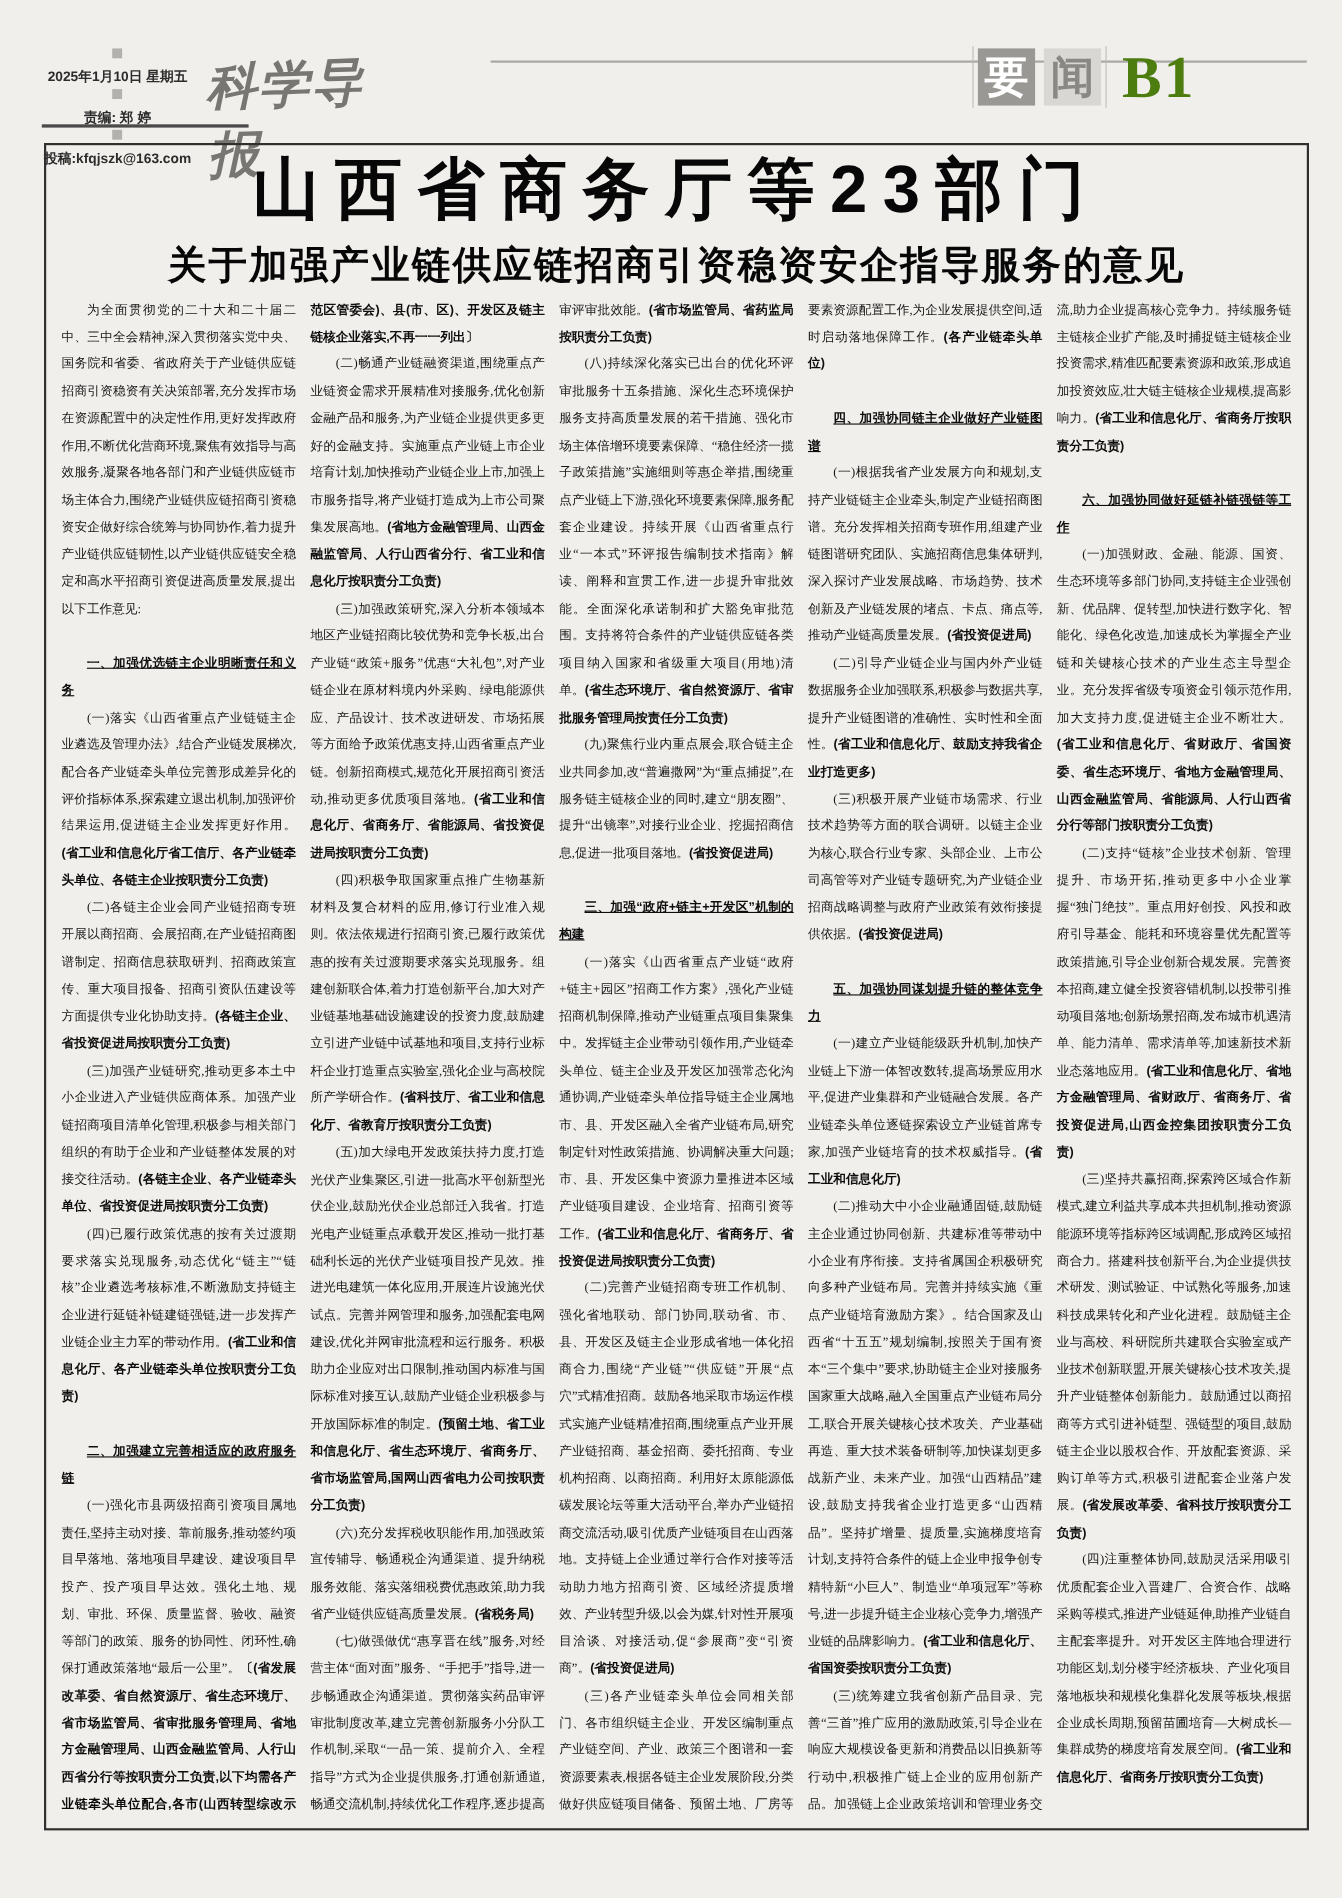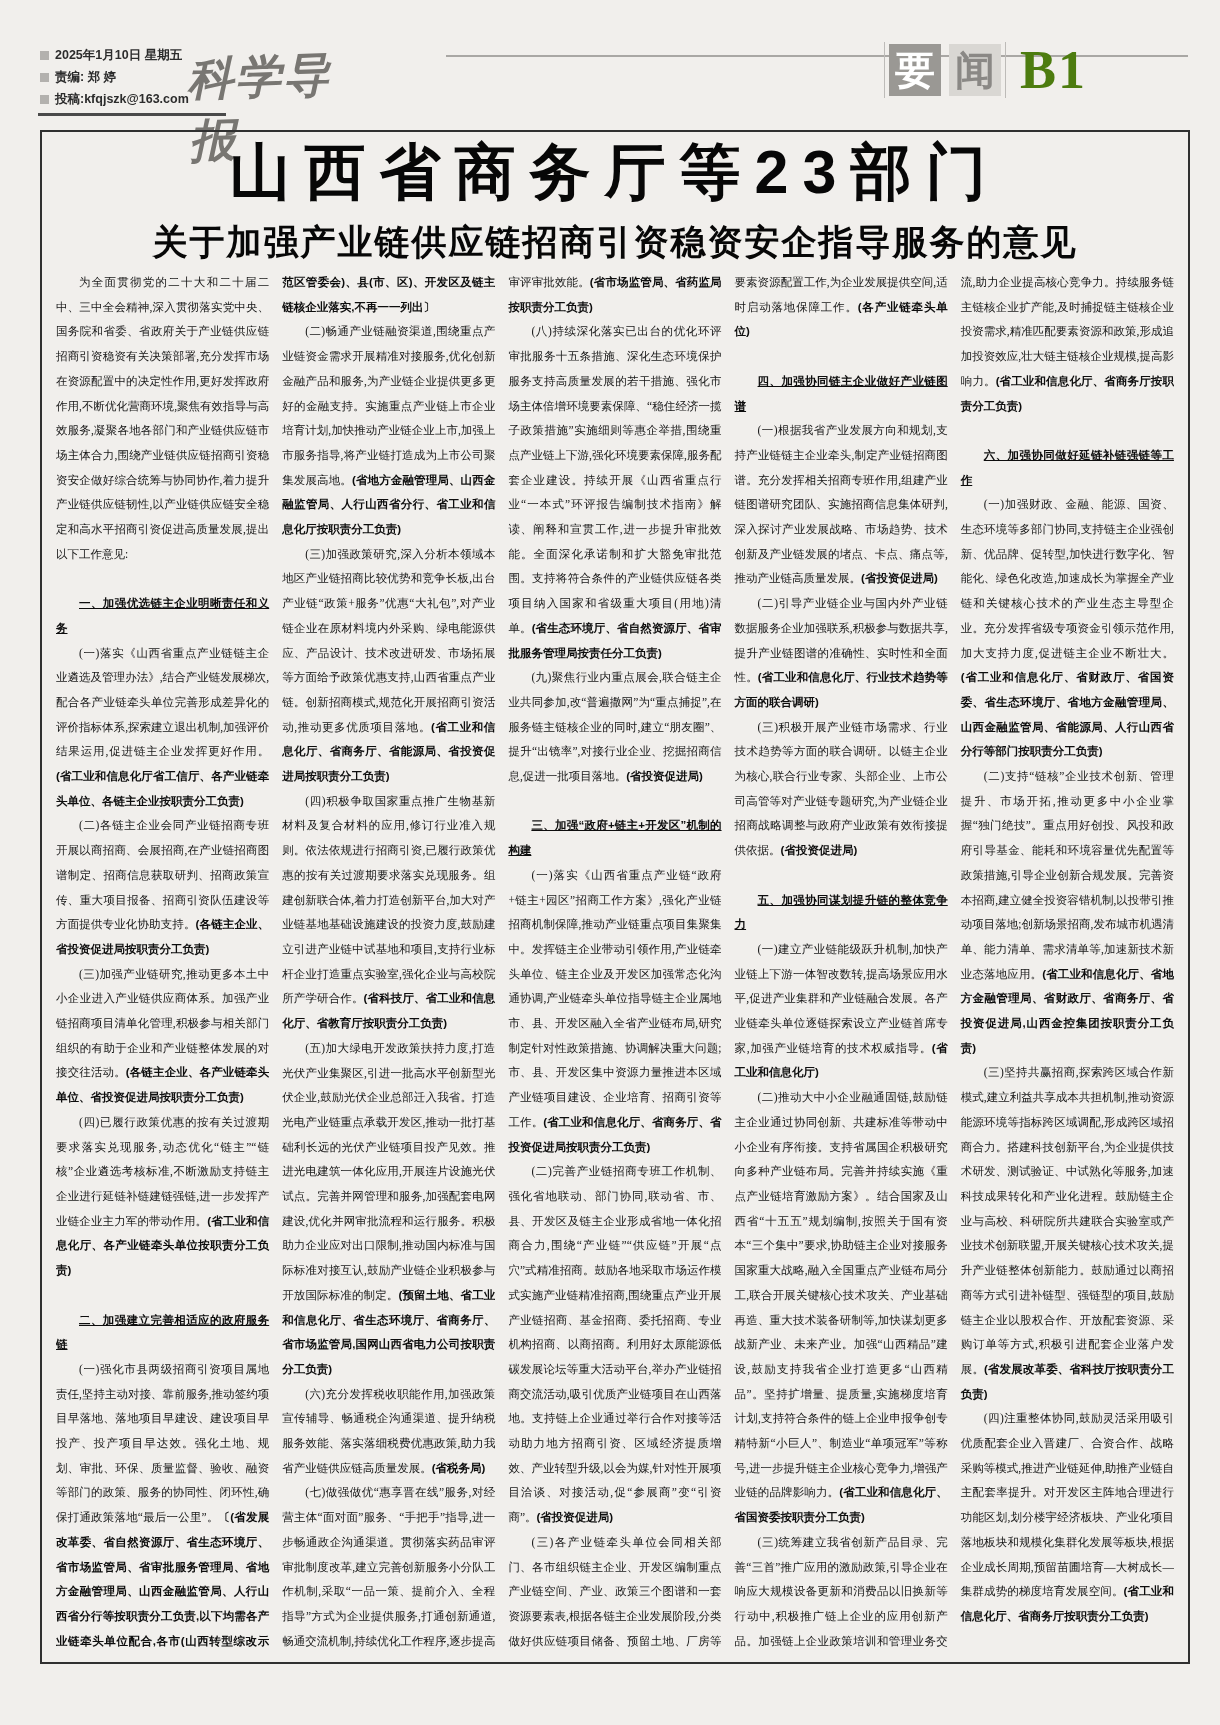--- a/index.html
+++ b/index.html
@@ -6,21 +6,21 @@
   body{
     width:1220px;height:1725px;position:relative;
     background:#f1efec;
     font-family:"Liberation Serif","DejaVu Serif",serif;
     color:#1b1b1b;overflow:hidden;
   }
   
   .masthead{position:absolute;left:0;top:0;width:1220px;height:128px;}
   .meta{position:absolute;left:40px;top:44px;font-family:"Liberation Sans","DejaVu Sans",sans-serif;
         font-size:12.5px;font-weight:600;color:#2c2c2c;line-height:22px;}
-  .meta-row{display:flex;align-items:center;gap:6px;}
+  .meta-row{display:flex;align-items:center;gap:6px;flex-direction:column;}
   .sq{width:9px;height:9px;background:#b3b1ae;display:inline-block;flex:0 0 auto;}
   .meta-rule{position:absolute;left:38px;top:113px;width:188px;height:3px;background:#4a4a4a;}
   .logo{position:absolute;left:188px;top:46px;width:170px;
         font-size:46px;font-weight:bold;font-style:italic;color:#787672;
         letter-spacing:2px;transform:rotate(-2deg);font-family:"Liberation Serif","DejaVu Serif",serif;}
   .top-rule{position:absolute;left:446px;top:55px;width:742px;height:2px;background:#a9a7a4;}
   .badge-wrap{position:absolute;left:884px;top:40px;height:60px;display:flex;align-items:center;}
   .vline{width:1px;height:56px;background:#bdbbb8;}
   .badge{width:52px;height:52px;margin:0 4px;display:flex;align-items:center;justify-content:center;
          font-size:40px;font-weight:bold;font-family:"Liberation Sans","DejaVu Sans",sans-serif;}
@@ -93,21 +93,21 @@
       <p class="para"><span>(六)充分发挥税收职能作用,加强政策宣传辅导、畅通税企沟通渠道、提升纳税服务效能、落实落细税费优惠政策,助力我省产业链供应链高质量发展。</span><b>(省税务局)</b></p>
       <p class="para"><span>(七)做强做优“惠享晋在线”服务,对经营主体“面对面”服务、“手把手”指导,进一步畅通政企沟通渠道。贯彻落实药品审评审批制度改革,建立完善创新服务小分队工作机制,采取“一品一策、提前介入、全程指导”方式为企业提供服务,打通创新通道,畅通交流机制,持续优化工作程序,逐步提高审评审批效能。</span><b>(省市场监管局、省药监局按职责分工负责)</b></p>
       <p class="para"><span>(八)持续深化落实已出台的优化环评审批服务十五条措施、深化生态环境保护服务支持高质量发展的若干措施、强化市场主体倍增环境要素保障、“稳住经济一揽子政策措施”实施细则等惠企举措,围绕重点产业链上下游,强化环境要素保障,服务配套企业建设。持续开展《山西省重点行业“一本式”环评报告编制技术指南》解读、阐释和宣贯工作,进一步提升审批效能。全面深化承诺制和扩大豁免审批范围。支持将符合条件的产业链供应链各类项目纳入国家和省级重大项目(用地)清单。</span><b>(省生态环境厅、省自然资源厅、省审批服务管理局按责任分工负责)</b></p>
       <p class="para"><span>(九)聚焦行业内重点展会,联合链主企业共同参加,改“普遍撒网”为“重点捕捉”,在服务链主链核企业的同时,建立“朋友圈”、提升“出镜率”,对接行业企业、挖掘招商信息,促进一批项目落地。</span><b>(省投资促进局)</b></p>
       <p class="sec-head"><span>三、加强“政府+链主+开发区”机制的构建</span></p>
       <p class="para"><span>(一)落实《山西省重点产业链“政府+链主+园区”招商工作方案》,强化产业链招商机制保障,推动产业链重点项目集聚集中。发挥链主企业带动引领作用,产业链牵头单位、链主企业及开发区加强常态化沟通协调,产业链牵头单位指导链主企业属地市、县、开发区融入全省产业链布局,研究制定针对性政策措施、协调解决重大问题;市、县、开发区集中资源力量推进本区域产业链项目建设、企业培育、招商引资等工作。</span><b>(省工业和信息化厅、省商务厅、省投资促进局按职责分工负责)</b></p>
       <p class="para"><span>(二)完善产业链招商专班工作机制、强化省地联动、部门协同,联动省、市、县、开发区及链主企业形成省地一体化招商合力,围绕“产业链”“供应链”开展“点穴”式精准招商。鼓励各地采取市场运作模式实施产业链精准招商,围绕重点产业开展产业链招商、基金招商、委托招商、专业机构招商、以商招商。利用好太原能源低碳发展论坛等重大活动平台,举办产业链招商交流活动,吸引优质产业链项目在山西落地。支持链上企业通过举行合作对接等活动助力地方招商引资、区域经济提质增效、产业转型升级,以会为媒,针对性开展项目洽谈、对接活动,促“参展商”变“引资商”。</span><b>(省投资促进局)</b></p>
       <p class="para"><span>(三)各产业链牵头单位会同相关部门、各市组织链主企业、开发区编制重点产业链空间、产业、政策三个图谱和一套资源要素表,根据各链主企业发展阶段,分类做好供应链项目储备、预留土地、厂房等要素资源配置工作,为企业发展提供空间,适时启动落地保障工作。</span><b>(各产业链牵头单位)</b></p>
       <p class="sec-head"><span>四、加强协同链主企业做好产业链图谱</span></p>
       <p class="para"><span>(一)根据我省产业发展方向和规划,支持产业链链主企业牵头,制定产业链招商图谱。充分发挥相关招商专班作用,组建产业链图谱研究团队、实施招商信息集体研判,深入探讨产业发展战略、市场趋势、技术创新及产业链发展的堵点、卡点、痛点等,推动产业链高质量发展。</span><b>(省投资促进局)</b></p>
-      <p class="para"><span>(二)引导产业链企业与国内外产业链数据服务企业加强联系,积极参与数据共享,提升产业链图谱的准确性、实时性和全面性。</span><b>(省工业和信息化厅、行业技术趋势等方面的联合调研)</b></p>
+      <p class="para"><span>(二)引导产业链企业与国内外产业链数据服务企业加强联系,积极参与数据共享,提升产业链图谱的准确性、实时性和全面性。</span><b>(省工业和信息化厅、鼓励支持我省企业打造更多)</b></p>
       <p class="para"><span>(三)积极开展产业链市场需求、行业技术趋势等方面的联合调研。以链主企业为核心,联合行业专家、头部企业、上市公司高管等对产业链专题研究,为产业链企业招商战略调整与政府产业政策有效衔接提供依据。</span><b>(省投资促进局)</b></p>
       <p class="sec-head"><span>五、加强协同谋划提升链的整体竞争力</span></p>
       <p class="para"><span>(一)建立产业链能级跃升机制,加快产业链上下游一体智改数转,提高场景应用水平,促进产业集群和产业链融合发展。各产业链牵头单位逐链探索设立产业链首席专家,加强产业链培育的技术权威指导。</span><b>(省工业和信息化厅)</b></p>
       <p class="para"><span>(二)推动大中小企业融通固链,鼓励链主企业通过协同创新、共建标准等带动中小企业有序衔接。支持省属国企积极研究向多种产业链布局。完善并持续实施《重点产业链培育激励方案》。结合国家及山西省“十五五”规划编制,按照关于国有资本“三个集中”要求,协助链主企业对接服务国家重大战略,融入全国重点产业链布局分工,联合开展关键核心技术攻关、产业基础再造、重大技术装备研制等,加快谋划更多战新产业、未来产业。加强“山西精品”建设,鼓励支持我省企业打造更多“山西精品”。坚持扩增量、提质量,实施梯度培育计划,支持符合条件的链上企业申报争创专精特新“小巨人”、制造业“单项冠军”等称号,进一步提升链主企业核心竞争力,增强产业链的品牌影响力。</span><b>(省工业和信息化厅、省国资委按职责分工负责)</b></p>
       <p class="para"><span>(三)统筹建立我省创新产品目录、完善“三首”推广应用的激励政策,引导企业在响应大规模设备更新和消费品以旧换新等行动中,积极推广链上企业的应用创新产品。加强链上企业政策培训和管理业务交流,助力企业提高核心竞争力。持续服务链主链核企业扩产能,及时捕捉链主链核企业投资需求,精准匹配要素资源和政策,形成追加投资效应,壮大链主链核企业规模,提高影响力。</span><b>(省工业和信息化厅、省商务厅按职责分工负责)</b></p>
       <p class="sec-head"><span>六、加强协同做好延链补链强链等工作</span></p>
       <p class="para"><span>(一)加强财政、金融、能源、国资、生态环境等多部门协同,支持链主企业强创新、优品牌、促转型,加快进行数字化、智能化、绿色化改造,加速成长为掌握全产业链和关键核心技术的产业生态主导型企业。充分发挥省级专项资金引领示范作用,加大支持力度,促进链主企业不断壮大。</span><b>(省工业和信息化厅、省财政厅、省国资委、省生态环境厅、省地方金融管理局、山西金融监管局、省能源局、人行山西省分行等部门按职责分工负责)</b></p>
       <p class="para"><span>(二)支持“链核”企业技术创新、管理提升、市场开拓,推动更多中小企业掌握“独门绝技”。重点用好创投、风投和政府引导基金、能耗和环境容量优先配置等政策措施,引导企业创新合规发展。完善资本招商,建立健全投资容错机制,以投带引推动项目落地;创新场景招商,发布城市机遇清单、能力清单、需求清单等,加速新技术新业态落地应用。</span><b>(省工业和信息化厅、省地方金融管理局、省财政厅、省商务厅、省投资促进局,山西金控集团按职责分工负责)</b></p>
       <p class="para"><span>(三)坚持共赢招商,探索跨区域合作新模式,建立利益共享成本共担机制,推动资源能源环境等指标跨区域调配,形成跨区域招商合力。搭建科技创新平台,为企业提供技术研发、测试验证、中试熟化等服务,加速科技成果转化和产业化进程。鼓励链主企业与高校、科研院所共建联合实验室或产业技术创新联盟,开展关键核心技术攻关,提升产业链整体创新能力。鼓励通过以商招商等方式引进补链型、强链型的项目,鼓励链主企业以股权合作、开放配套资源、采购订单等方式,积极引进配套企业落户发展。</span><b>(省发展改革委、省科技厅按职责分工负责)</b></p>
       <p class="para"><span>(四)注重整体协同,鼓励灵活采用吸引优质配套企业入晋建厂、合资合作、战略采购等模式,推进产业链延伸,助推产业链自主配套率提升。对开发区主阵地合理进行功能区划,划分楼宇经济板块、产业化项目落地板块和规模化集群化发展等板块,根据企业成长周期,预留苗圃培育—大树成长—集群成势的梯度培育发展空间。</span><b>(省工业和信息化厅、省商务厅按职责分工负责)</b></p>

